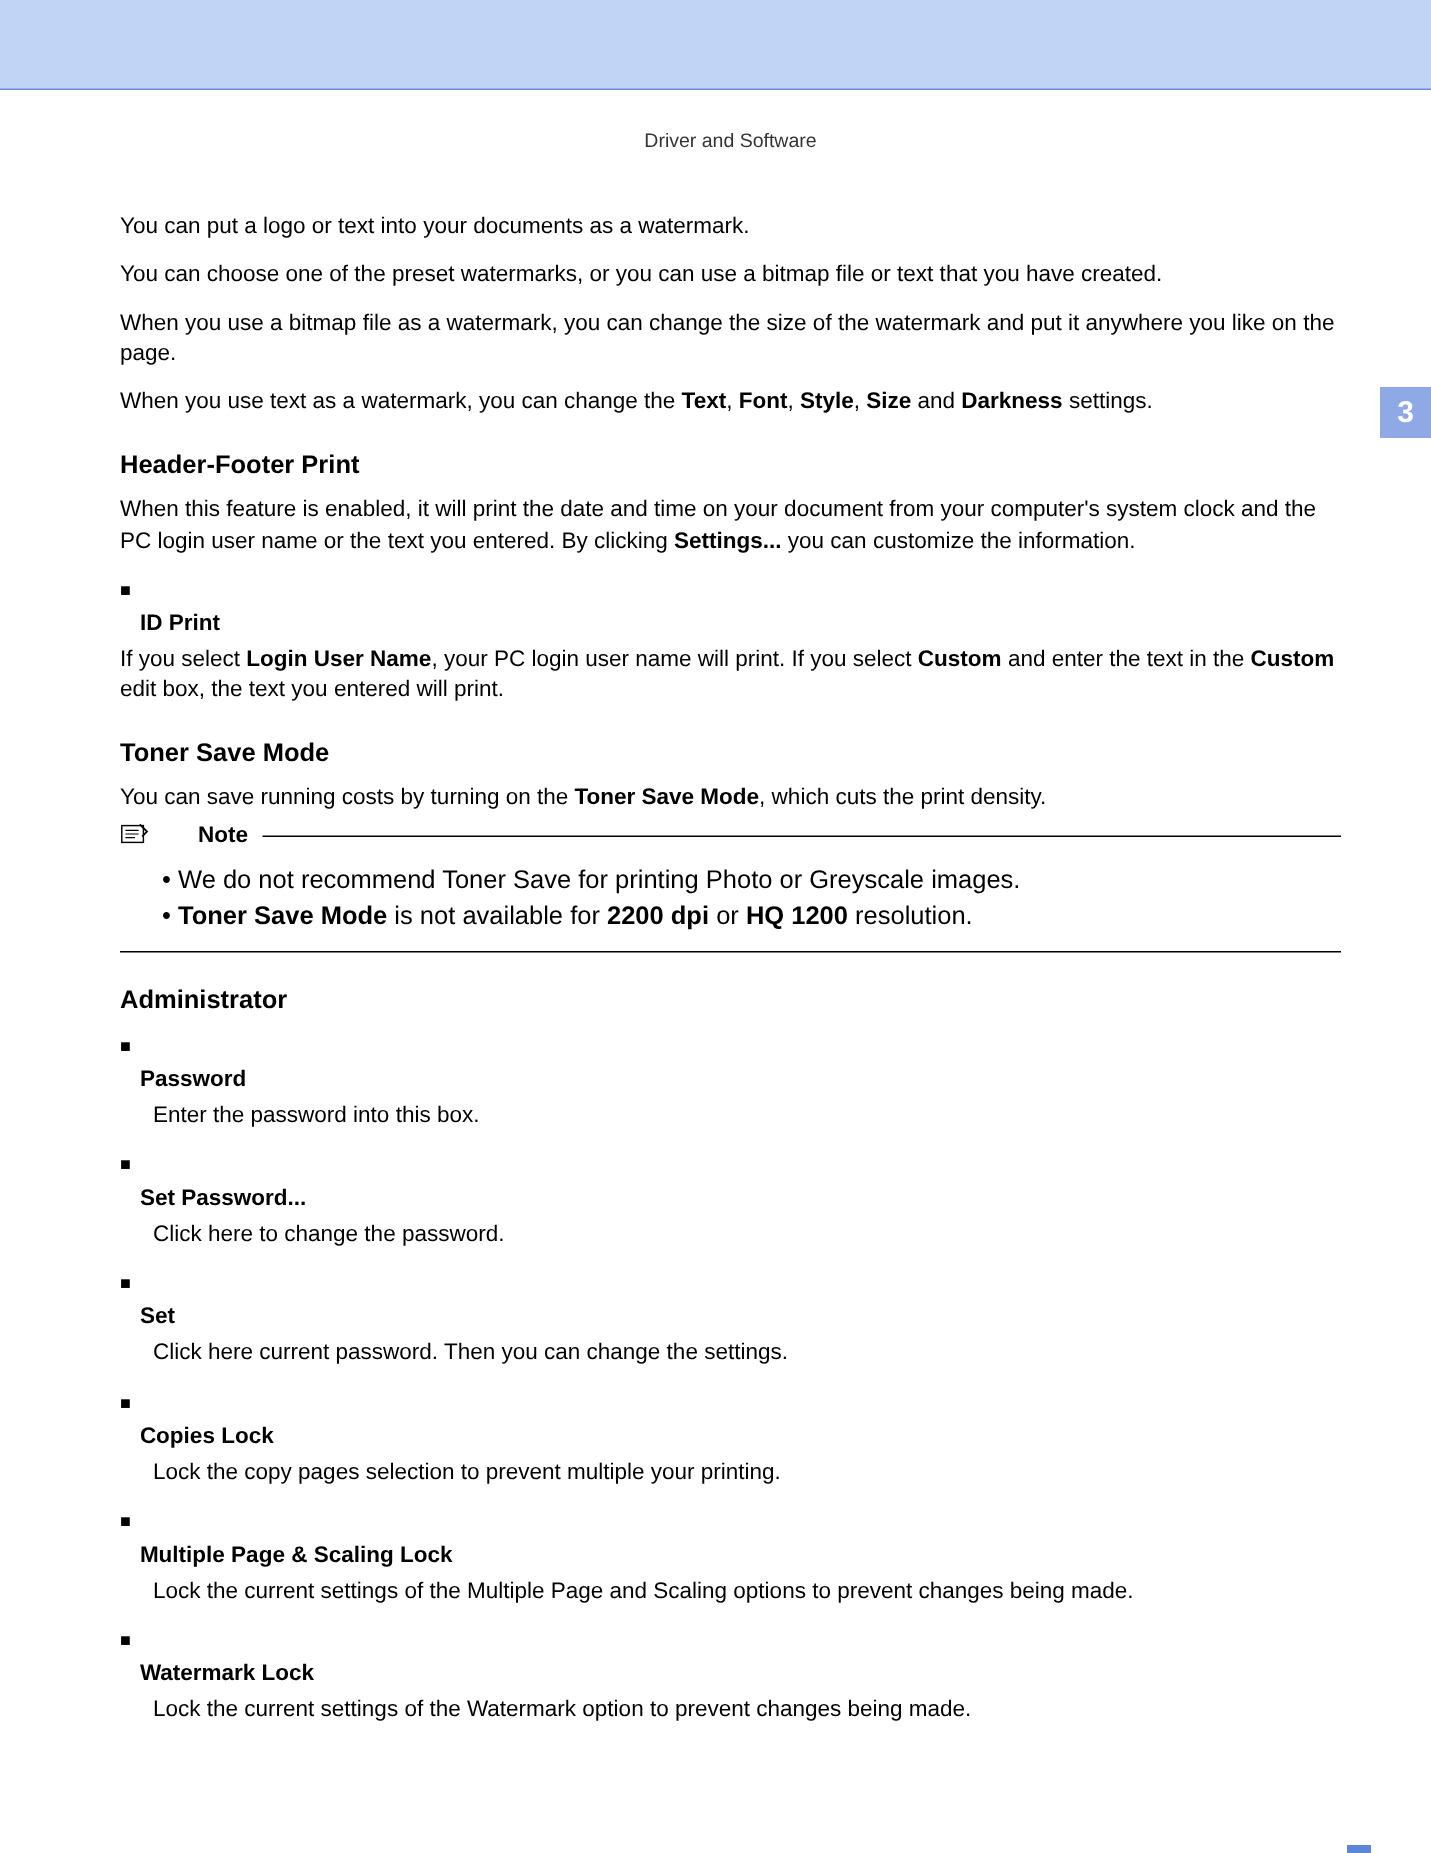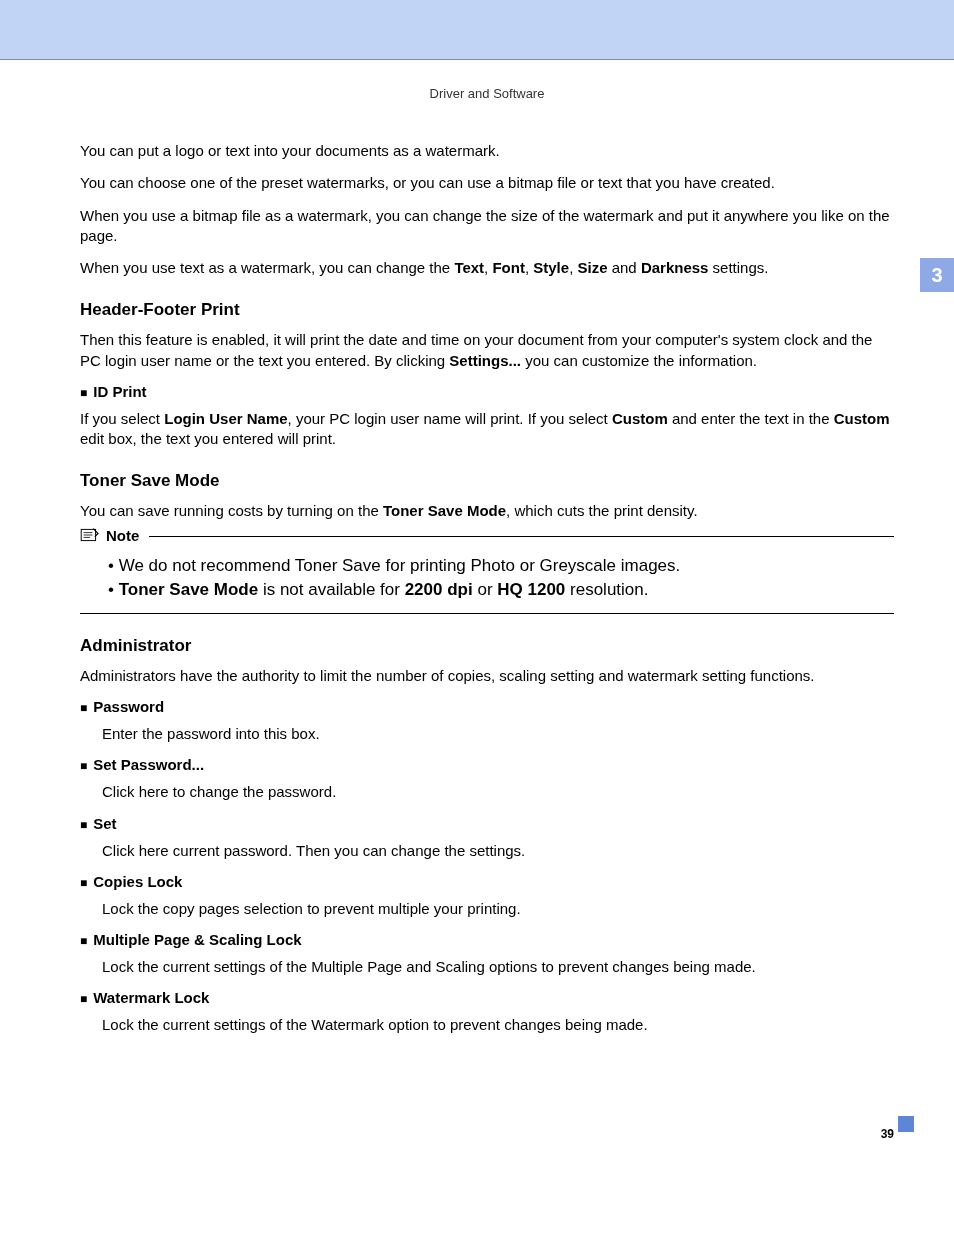--- a/index.html
+++ b/index.html
@@ -9,24 +9,24 @@
   .breadcrumb { text-align: center; font-size: 13px; color: #333; margin-bottom: 40px; }
   .chapter-tab {
     position: absolute; top: 198px; right: 0; width: 34px; height: 34px;
     background: #8fa9e6; color: #fff; font-size: 20px; font-weight: bold;
     display: flex; align-items: center; justify-content: center;
   }
   h3.section { font-size: 17px; font-weight: bold; margin: 22px 0 10px 0; }
   p.body { font-size: 15px; line-height: 1.35; margin: 0 0 12px 0; }
   .sq-item { font-size: 15px; margin: 10px 0 6px 0; display: flex; align-items: flex-start; }
   .sq-item .sq { font-size: 12px; margin-right: 6px; line-height: 20px; }
-  .sq-item .lbl { font-weight: bold; }
+  .sq-item .lbl { font-weight: bold; margin-top: 24px; }
   .sub-desc { font-size: 15px; line-height: 1.35; margin: 0 0 12px 22px; }
   .note-box { border-top: 1px solid #000; border-bottom: 1px solid #000; padding: 0 0 10px 0; margin: 14px 0 18px 0; position: relative; }
-  .note-header { display: flex; align-items: center; position: relative; top: -10px; background: #fff; width: fit-content; padding-right: 10px; }
+  .note-header { display: flex; align-items: center; position: relative; top: -10px; background: #fff; width: fit-content; padding-right: 10px; gap: 26px; }
   .note-icon { width: 20px; height: 16px; margin-right: 6px; }
   .note-title { font-weight: bold; font-size: 15px; }
   .note-list { list-style: none; padding-left: 28px; font-size: 17px; line-height: 1.45; }
   .note-list li::before { content: "• "; }
   .page-num { position: absolute; bottom: 27px; right: 60px; font-size: 12px; font-weight: bold; }
   .page-num-bar { position: absolute; bottom: 36px; right: 40px; width: 16px; height: 16px; background: #5e86d6; }
   b { font-weight: bold; }
 </style>
 </head>
 <body>
@@ -40,21 +40,21 @@
 
   <p class="body">You can put a logo or text into your documents as a watermark.</p>
   <p class="body">You can choose one of the preset watermarks, or you can use a bitmap file or text that you have created.</p>
   <p class="body">When you use a bitmap file as a watermark, you can change the size of the watermark and put it anywhere you like on the page.</p>
   <p class="body">
     <span>When you use text as a watermark, you can change the </span><b>Text</b><span>, </span><b>Font</b><span>, </span><b>Style</b><span>, </span><b>Size</b><span> and </span><b>Darkness</b><span> settings.</span>
   </p>
 
   <h3 class="section">Header-Footer Print</h3>
   <p class="body">
-    <span>Then this feature is enabled, it will print the date and time on your document from your computer's system clock and the PC login user name or the text you entered. By clicking </span><b>Settings...</b><span> you can customize the information.</span>
+    <span>When this feature is enabled, it will print the date and time on your document from your computer's system clock and the PC login user name or the text you entered. By clicking </span><b>Settings...</b><span> you can customize the information.</span>
   </p>
   <div class="sq-item">
     <span class="sq">■</span>
     <span class="lbl">ID Print</span>
   </div>
   <p class="body">
     <span>If you select </span><b>Login User Name</b><span>, your PC login user name will print. If you select </span><b>Custom</b><span> and enter the text in the </span><b>Custom</b><span> edit box, the text you entered will print.</span>
   </p>
 
   <h3 class="section">Toner Save Mode</h3>
@@ -73,21 +73,20 @@
     </div>
     <ul class="note-list">
       <li>We do not recommend Toner Save for printing Photo or Greyscale images.</li>
       <li>
         <b>Toner Save Mode</b><span> is not available for </span><b>2200 dpi</b><span> or </span><b>HQ 1200</b><span> resolution.</span>
       </li>
     </ul>
   </div>
 
   <h3 class="section">Administrator</h3>
-  <p class="body">Administrators have the authority to limit the number of copies, scaling setting and watermark setting functions.</p>
 
   <div class="sq-item">
     <span class="sq">■</span>
     <span class="lbl">Password</span>
   </div>
   <p class="sub-desc">Enter the password into this box.</p>
 
   <div class="sq-item">
     <span class="sq">■</span>
     <span class="lbl">Set Password...</span>

